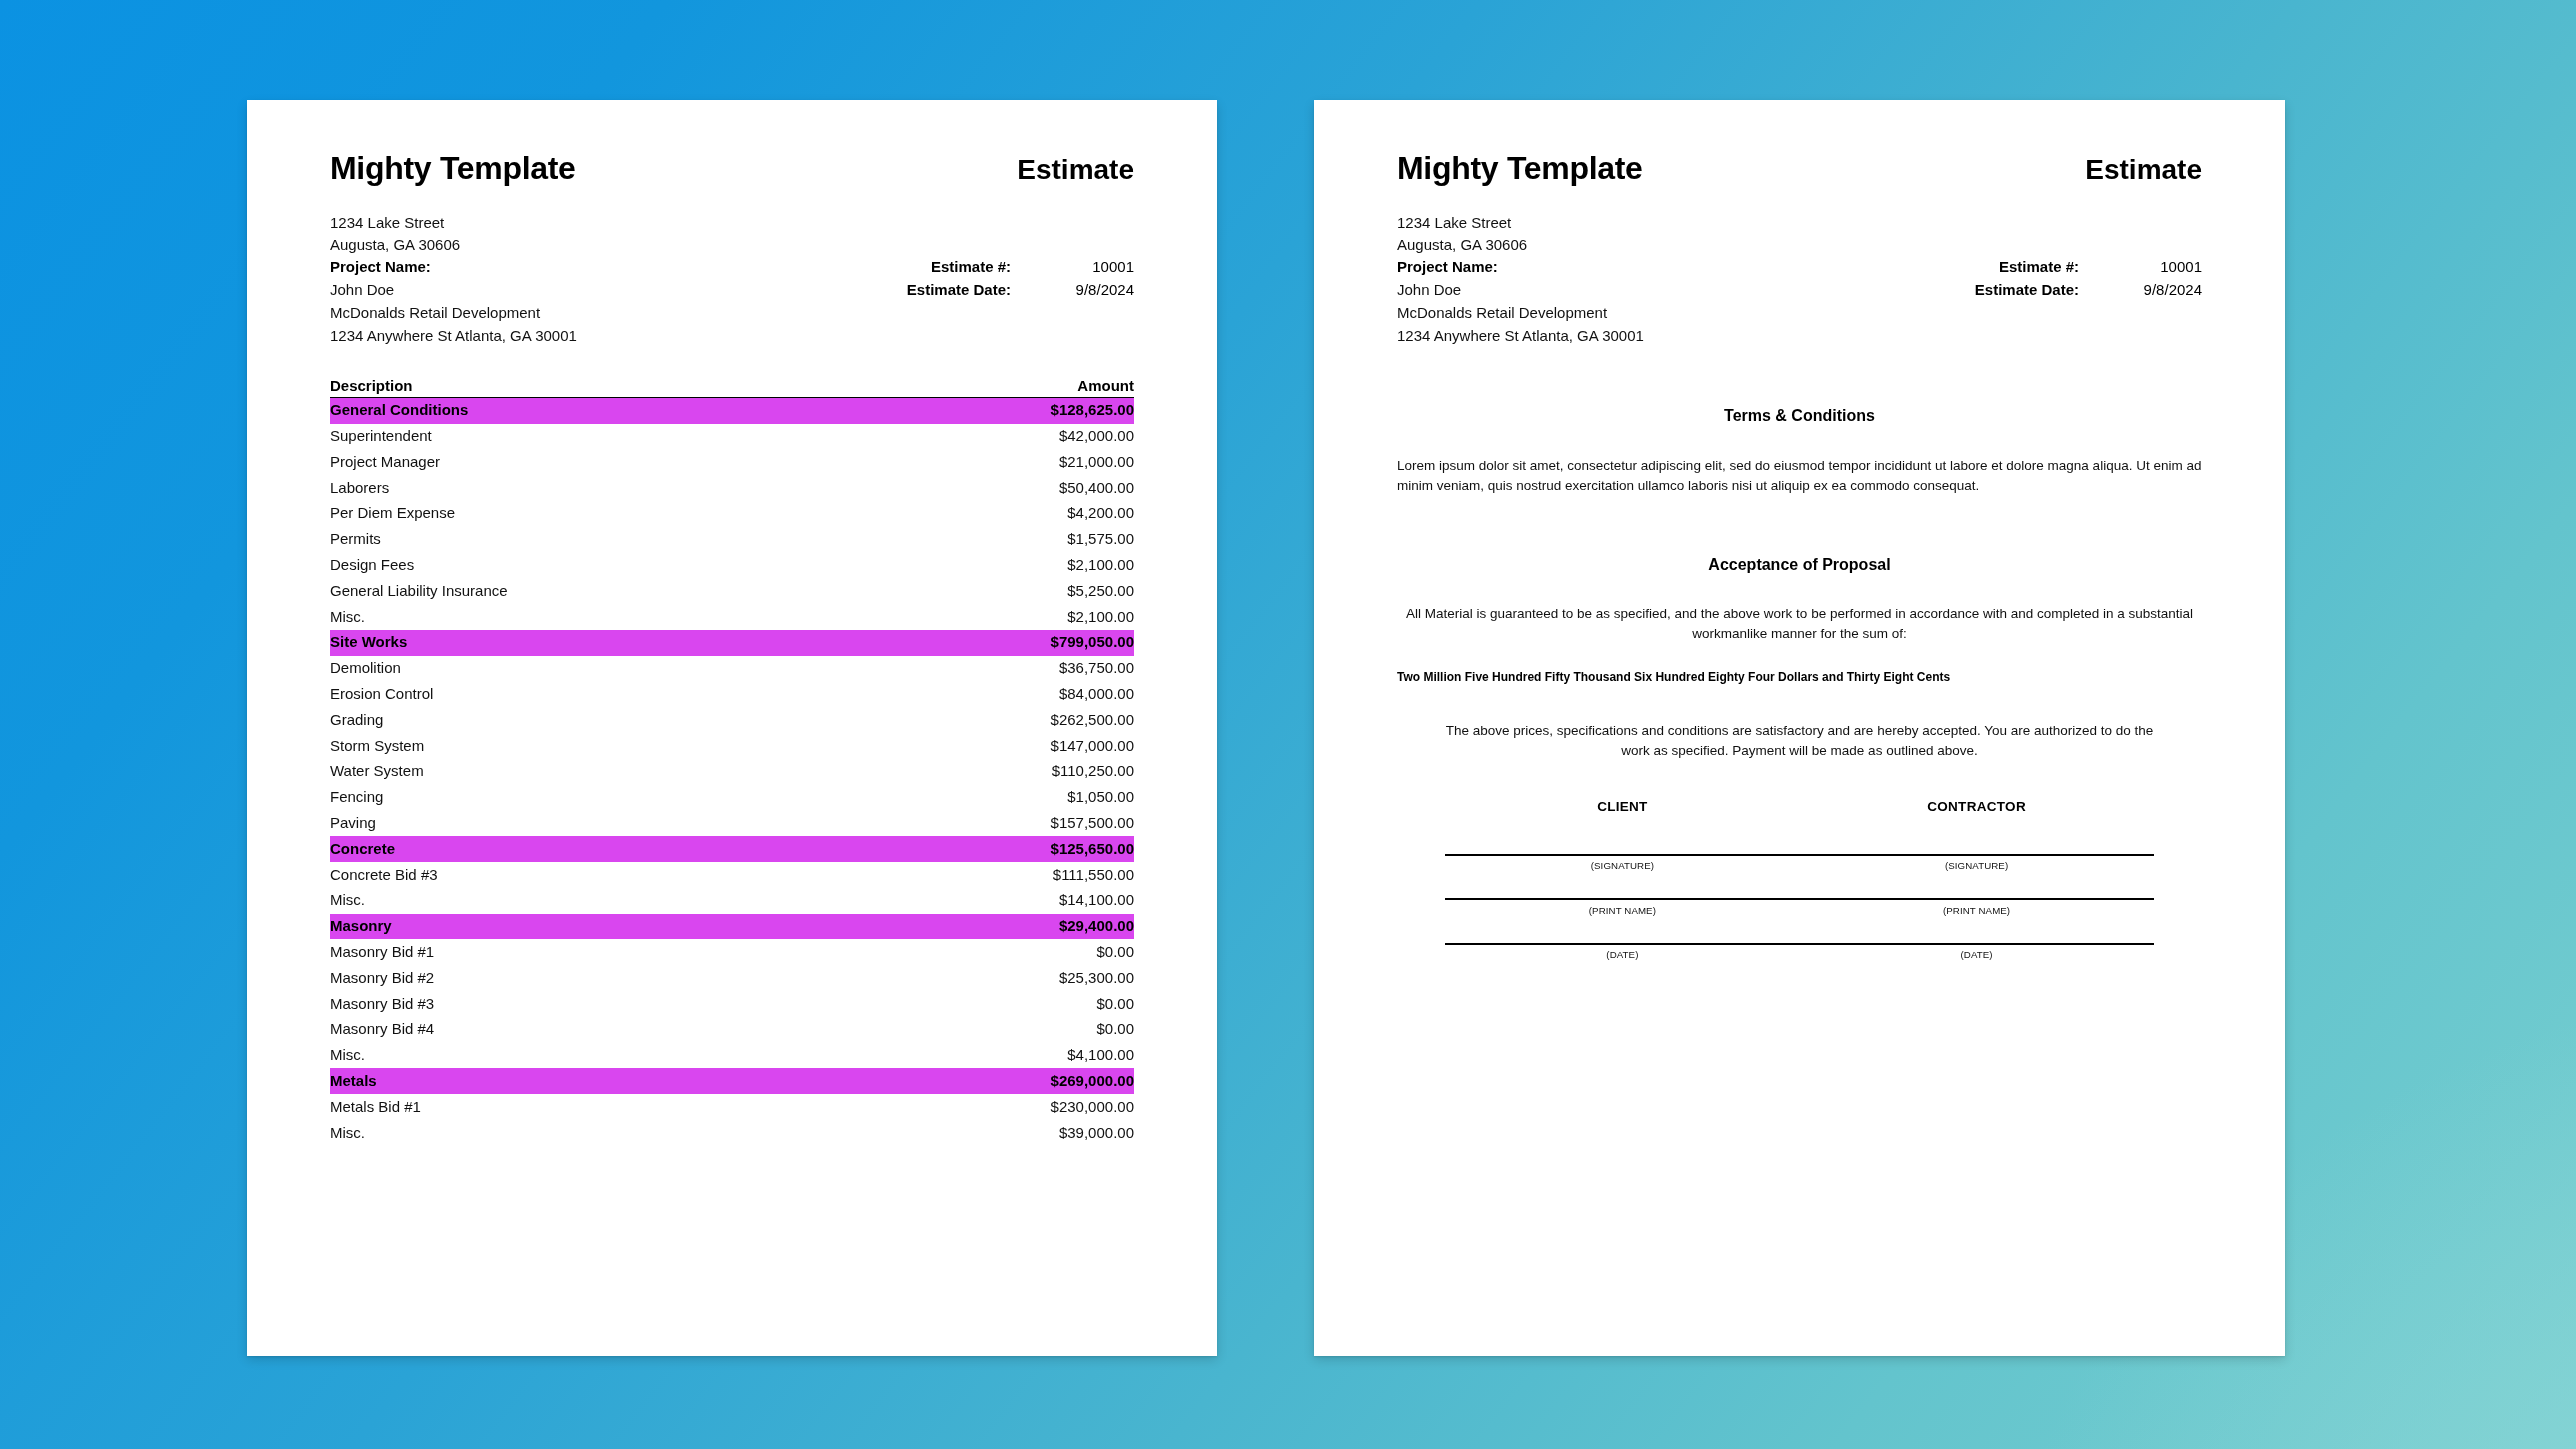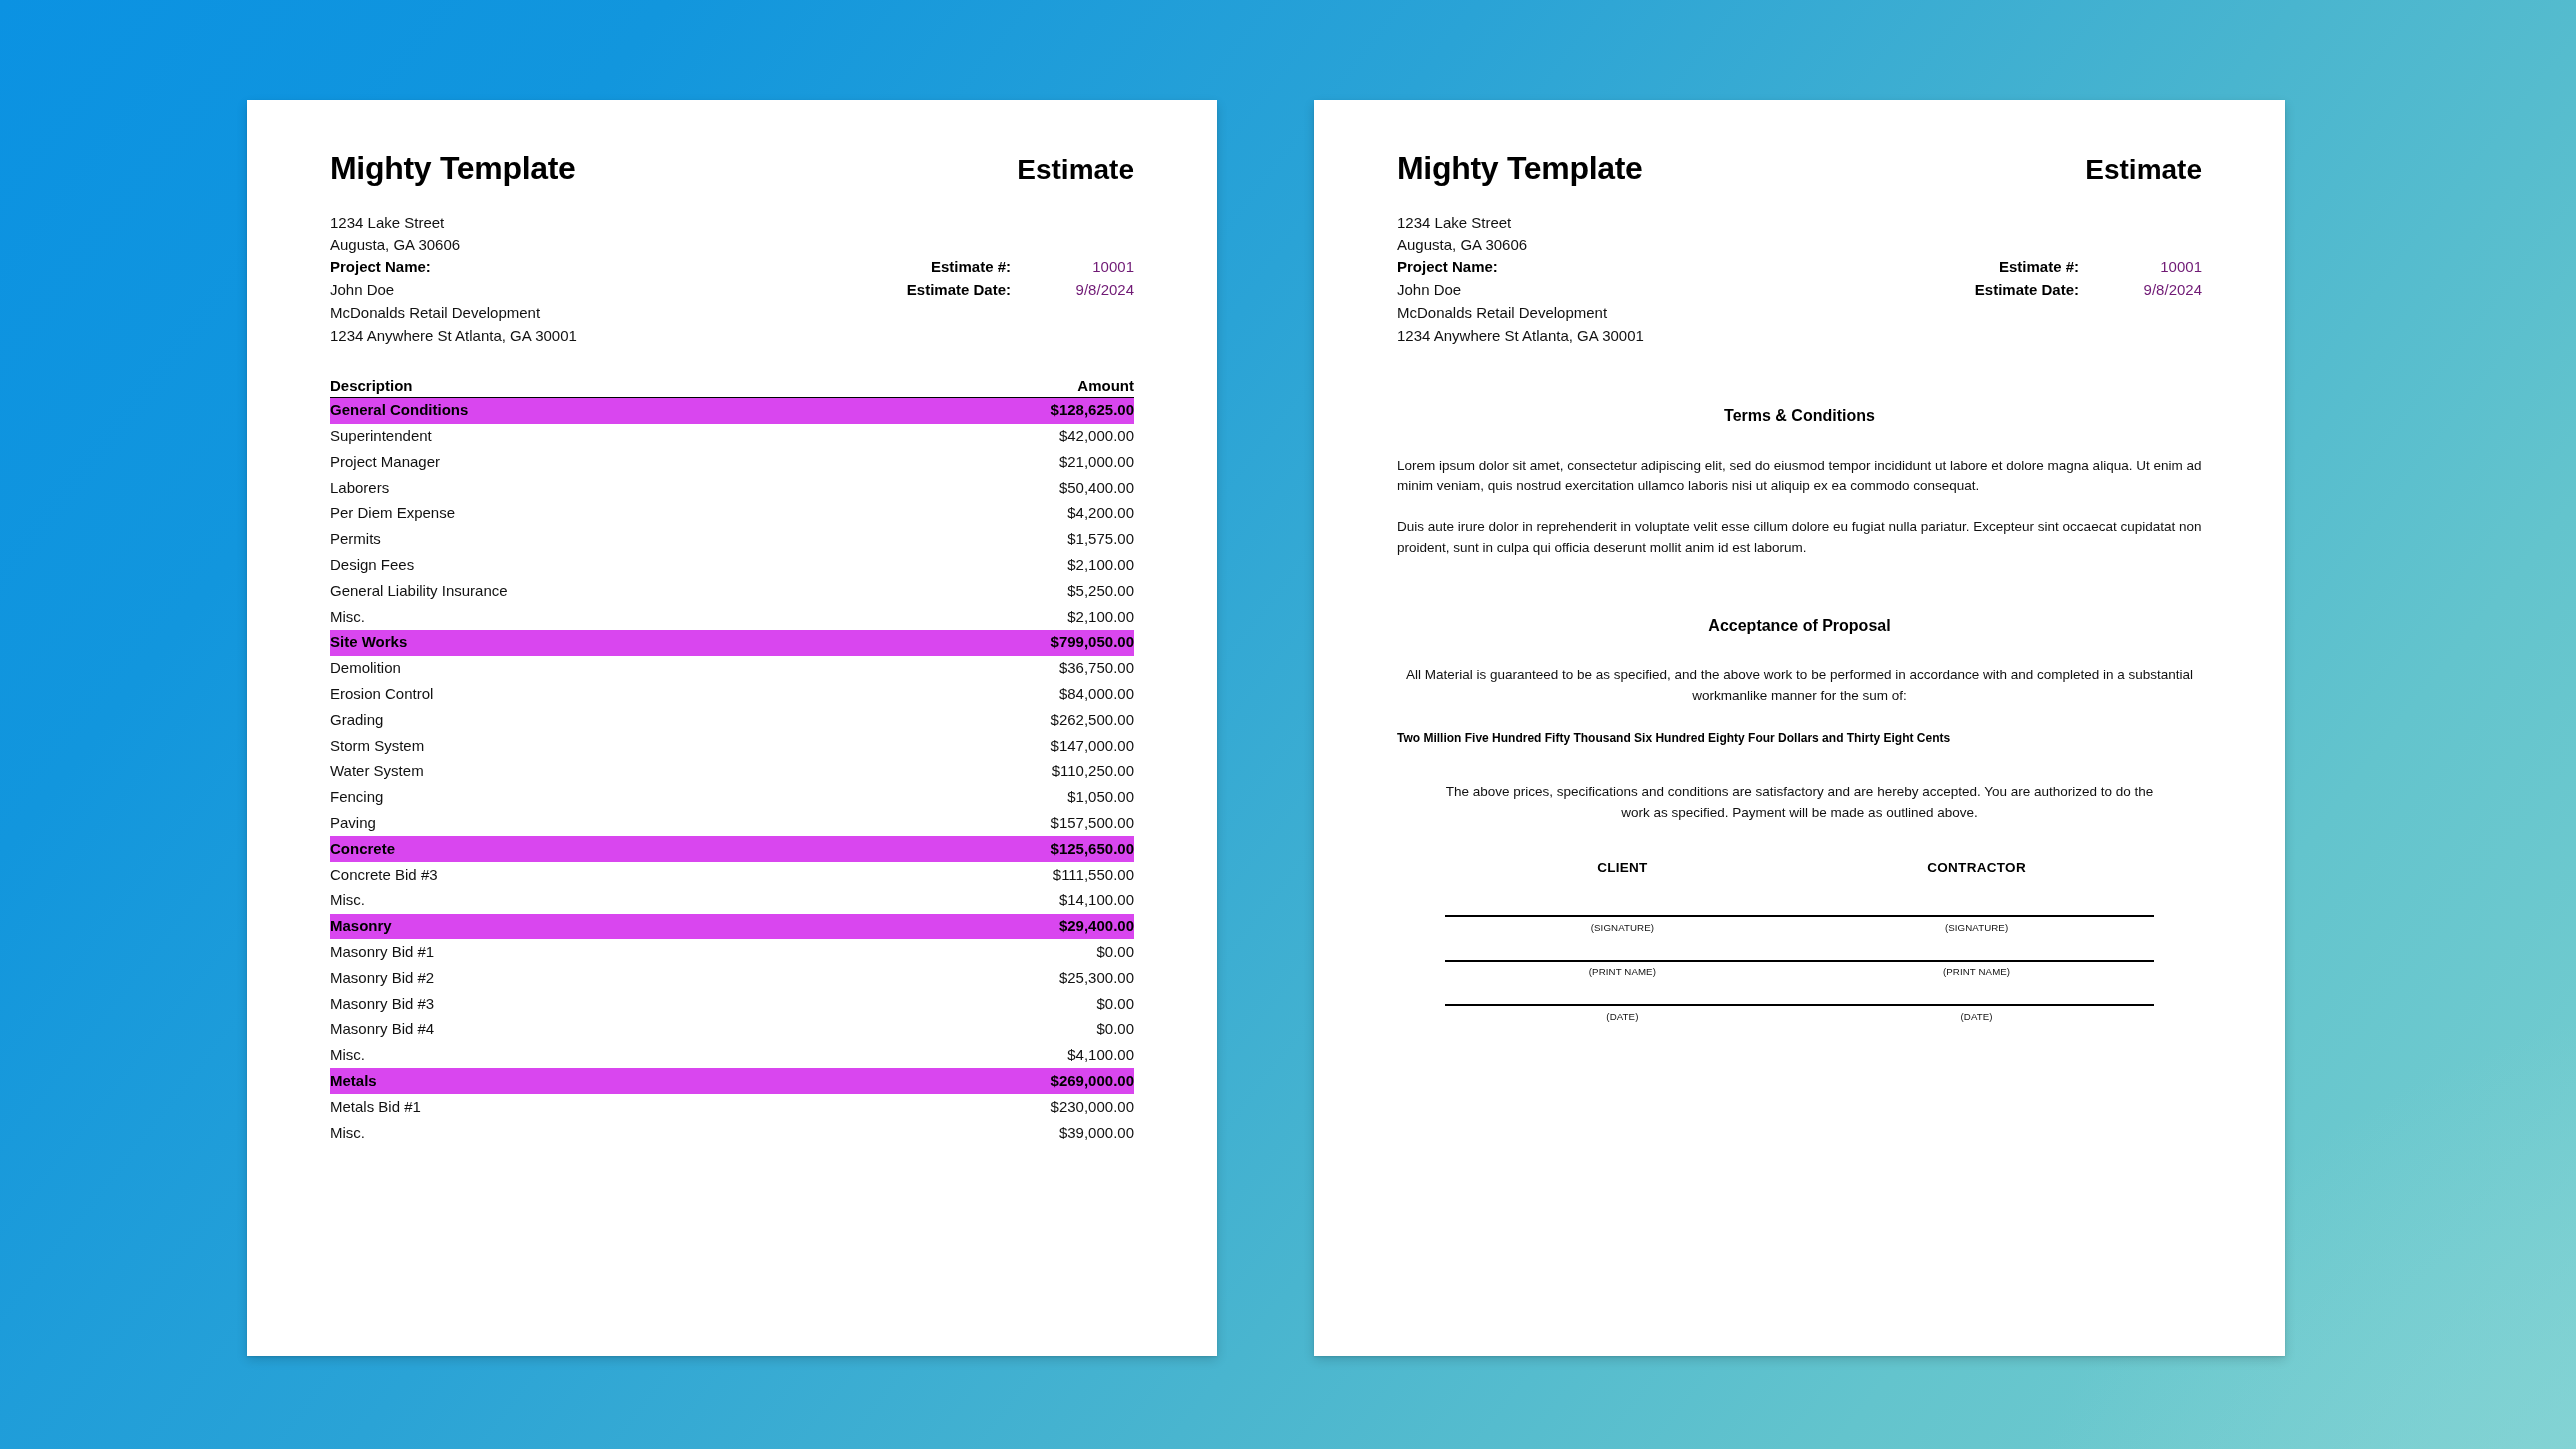--- a/index.html
+++ b/index.html
@@ -100,21 +100,21 @@
     font-size: 15px;
     font-weight: 700;
     text-align: right;
     color: #000;
     line-height: 1.52;
     white-space: nowrap;
   }
   .meta-right .mr-val {
     font-size: 15px;
     text-align: right;
-    color: #701a75;
+    color: #000000;
     line-height: 1.52;
     white-space: nowrap;
   }
 
   
   .items {
     margin-top: 29px;
     width: 100%;
     border-collapse: collapse;
   }
@@ -402,21 +402,20 @@
           <div class="mr-lbl">Estimate #:</div>
           <div class="mr-val">10001</div>
           <div class="mr-lbl">Estimate Date:</div>
           <div class="mr-val">9/8/2024</div>
         </div>
       </div>
 
       <div class="sec-title tnc-title">Terms &amp; Conditions</div>
       <div class="tnc-body">
         <p class="tnc-p">Lorem ipsum dolor sit amet, consectetur adipiscing elit, sed do eiusmod tempor incididunt ut labore et dolore magna aliqua. Ut enim ad minim veniam, quis nostrud exercitation ullamco laboris nisi ut aliquip ex ea commodo consequat.</p>
-        <p class="tnc-p">Duis aute irure dolor in reprehenderit in voluptate velit esse cillum dolore eu fugiat nulla pariatur. Excepteur sint occaecat cupidatat non proident, sunt in culpa qui officia deserunt mollit anim id est laborum.</p>
       </div>
 
       <div class="sec-title accept-title">Acceptance of Proposal</div>
       <div class="accept-lead">All Material is guaranteed to be as specified, and the above work to be performed in accordance with and completed in a substantial workmanlike manner for the sum of:</div>
       <div class="accept-sum">Two Million Five Hundred Fifty Thousand Six Hundred Eighty Four Dollars and Thirty Eight Cents</div>
       <div class="accept-tail">The above prices, specifications and conditions are satisfactory and are hereby accepted. You are authorized to do the work as specified. Payment will be made as outlined above.</div>
 
       <div class="sign-wrap">
 
         <div class="sign-col">

